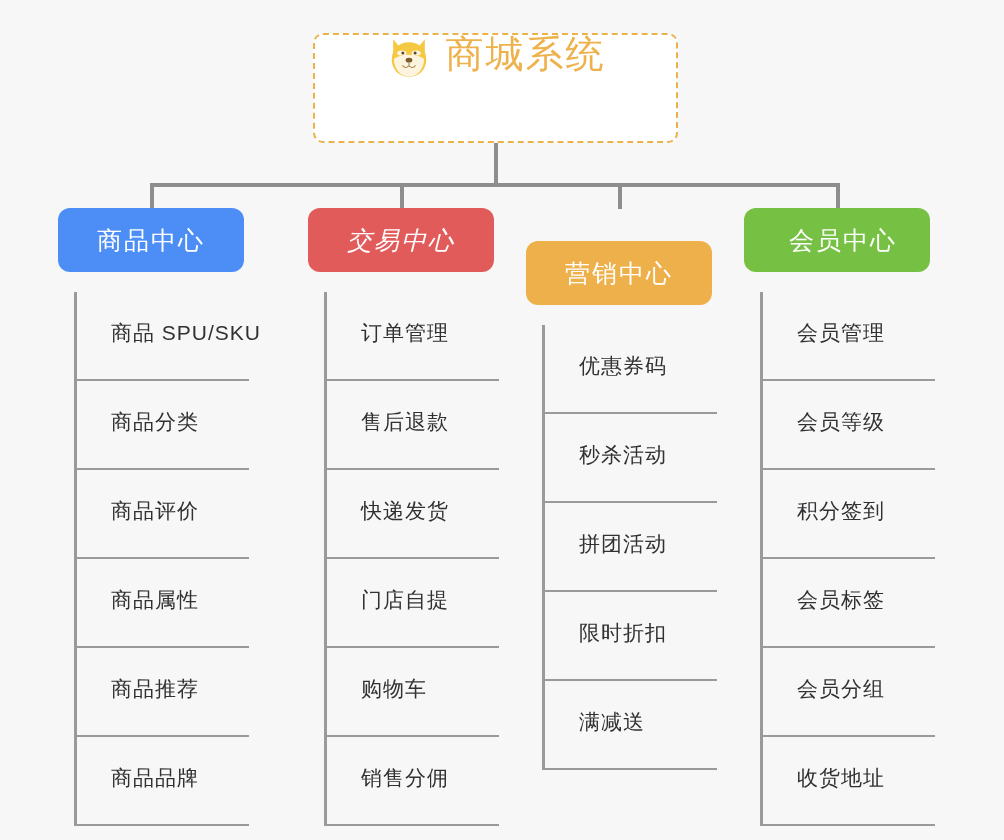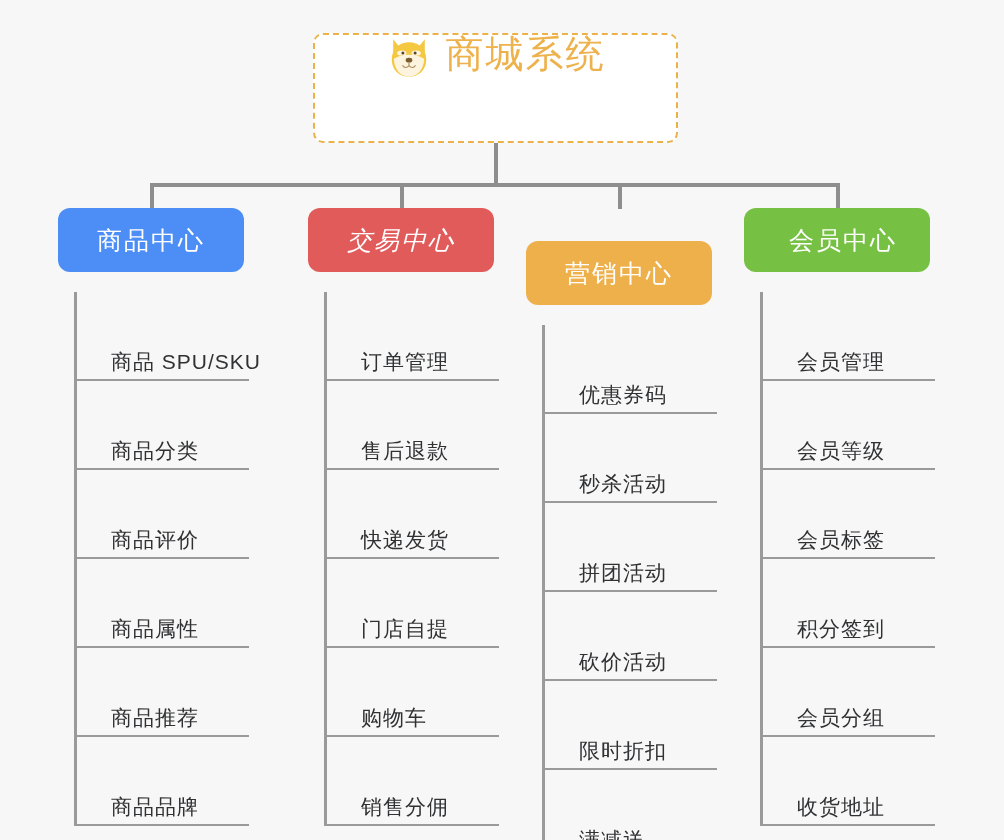--- a/index.html
+++ b/index.html
@@ -95,21 +95,21 @@
     margin-top: 20px;
     margin-left: 16px;
     padding-left: 0;
     border-left: 3px solid #9a9a9a;
     width: 175px;
   }
   .child-item {
     position: relative;
     height: 89px;
     display: flex;
-    align-items: flex-end;
+    align-items: center;
     justify-content: flex-start;
     border-bottom: 2px solid #9a9a9a;
     padding-left: 34px;
     padding-bottom: 4px;
   }
   .child-label {
     font-size: 21px;
     color: #303133;
     letter-spacing: 1px;
     line-height: 1.25;
@@ -209,47 +209,44 @@
         <div class="child-item">
           <span class="child-label">优惠券码</span>
         </div>
         <div class="child-item">
           <span class="child-label">秒杀活动</span>
         </div>
         <div class="child-item">
           <span class="child-label">拼团活动</span>
         </div>
         <div class="child-item">
-          <span class="child-label">砍价活动</span>
-        </div>
-        <div class="child-item">
           <span class="child-label">限时折扣</span>
         </div>
         <div class="child-item">
           <span class="child-label">满减送</span>
         </div>
       </div>
     </div>
 
     <div class="column col-3">
       <div class="cat-card" style="background: rgb(118, 192, 67); padding-left: 12px;">
         <span>会员中心</span>
       </div>
       <div class="children">
         <div class="child-item">
           <span class="child-label">会员管理</span>
         </div>
         <div class="child-item">
           <span class="child-label">会员等级</span>
         </div>
         <div class="child-item">
+          <span class="child-label">积分签到</span>
+        </div>
+        <div class="child-item">
           <span class="child-label">会员标签</span>
-        </div>
-        <div class="child-item">
-          <span class="child-label">积分签到</span>
         </div>
         <div class="child-item">
           <span class="child-label">会员分组</span>
         </div>
         <div class="child-item">
           <span class="child-label">收货地址</span>
         </div>
       </div>
     </div>
 

